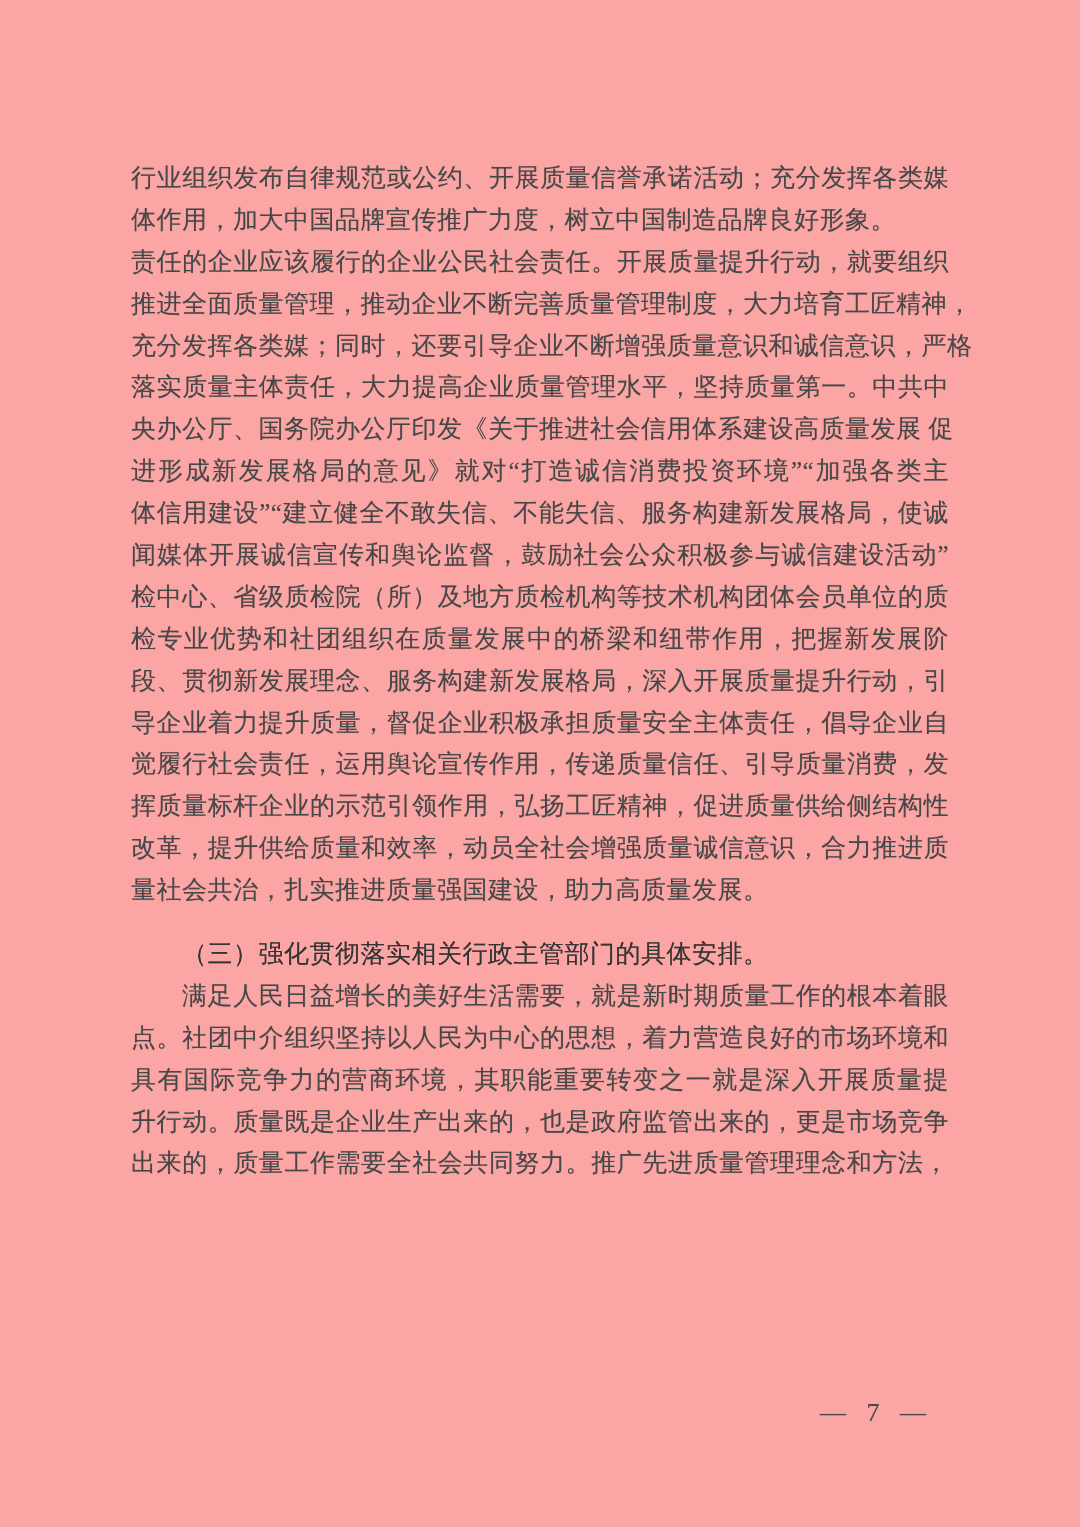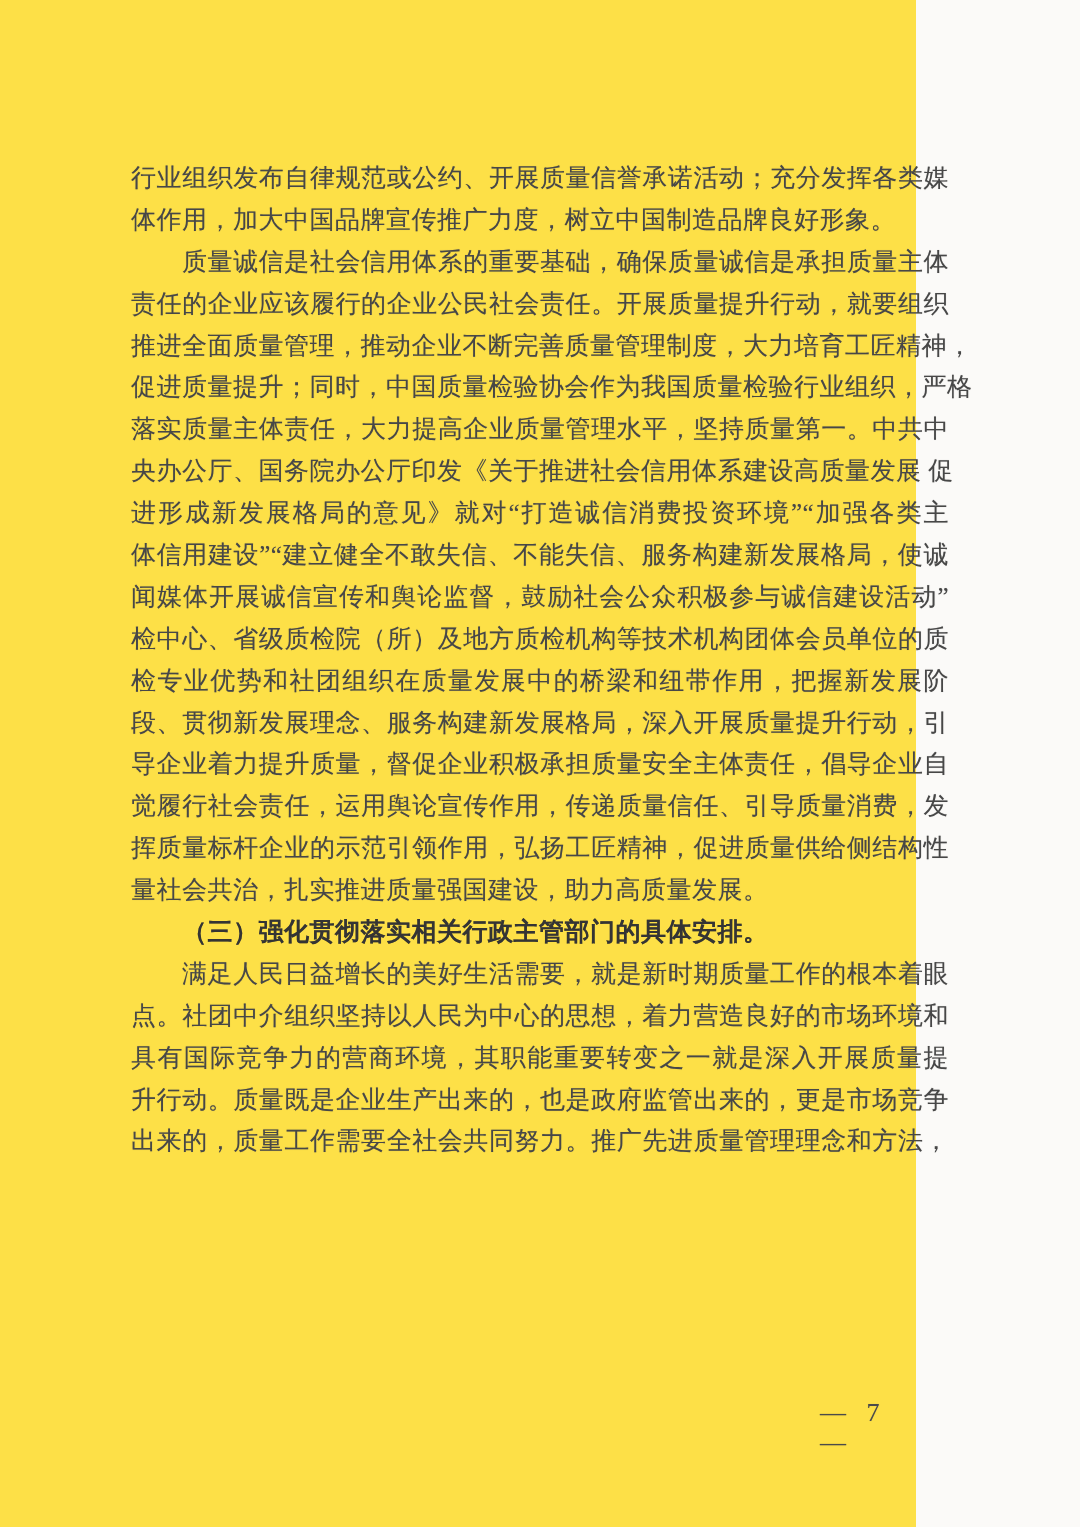--- a/index.html
+++ b/index.html
@@ -6,23 +6,23 @@
     margin: 0;
     padding: 0;
     width: 1080px;
     height: 1527px;
     background: #fbfaf8;
     font-family: "Liberation Serif", "DejaVu Serif", serif;
     overflow: hidden;
   }
   .page {
     position: relative;
-    width: 916px;
+    width: 1080px;
     height: 1527px;
-    background: #fde047;
+    background: #fca5a5;
   }
   .text-block {
     position: absolute;
     left: 131px;
     top: 157px;
     width: 818px;
     font-size: 25px;
     letter-spacing: 0.5px;
     color: #474747;
     text-shadow: 0 0 0.8px rgba(90,90,90,0.45);
@@ -34,57 +34,58 @@
     text-align: justify;
     text-align-last: justify;
   }
   .line.para-end {
     text-align-last: left;
   }
   .line.indent {
     text-indent: 51px;
   }
   .line.bold {
-    font-weight: bold;
+    font-weight: normal;
     color: #343434;
     text-shadow: 0 0 0.6px rgba(50,50,50,0.6);
+    margin-top: 22px;
   }
   .page-number {
     position: absolute;
     left: 820px;
     top: 1398px;
     font-size: 26px;
     letter-spacing: 3px;
     word-spacing: 8px;
     color: #4a4a4a;
     text-shadow: 0 0 0.8px rgba(90,90,90,0.45);
   }
 </style>
 </head>
 <body>
 
 <div class="page">
   <div class="text-block">
       <div class="line">行业组织发布自律规范或公约、开展质量信誉承诺活动；充分发挥各类媒</div>
       <div class="line para-end">体作用，加大中国品牌宣传推广力度，树立中国制造品牌良好形象。</div>
-      <div class="line indent">质量诚信是社会信用体系的重要基础，确保质量诚信是承担质量主体</div>
       <div class="line">责任的企业应该履行的企业公民社会责任。开展质量提升行动，就要组织</div>
       <div class="line">推进全面质量管理，推动企业不断完善质量管理制度，大力培育工匠精神，</div>
-      <div class="line">促进质量提升；同时，中国质量检验协会作为我国质量检验行业组织，严格</div>
+      <div class="line">充分发挥各类媒；同时，还要引导企业不断增强质量意识和诚信意识，严格</div>
       <div class="line">落实质量主体责任，大力提高企业质量管理水平，坚持质量第一。中共中</div>
       <div class="line">央办公厅、国务院办公厅印发《关于推进社会信用体系建设高质量发展 促</div>
       <div class="line">进形成新发展格局的意见》就对“打造诚信消费投资环境”“加强各类主</div>
       <div class="line">体信用建设”“建立健全不敢失信、不能失信、服务构建新发展格局，使诚</div>
       <div class="line">闻媒体开展诚信宣传和舆论监督，鼓励社会公众积极参与诚信建设活动”</div>
       <div class="line">检中心、省级质检院（所）及地方质检机构等技术机构团体会员单位的质</div>
       <div class="line">检专业优势和社团组织在质量发展中的桥梁和纽带作用，把握新发展阶</div>
       <div class="line">段、贯彻新发展理念、服务构建新发展格局，深入开展质量提升行动，引</div>
       <div class="line">导企业着力提升质量，督促企业积极承担质量安全主体责任，倡导企业自</div>
       <div class="line">觉履行社会责任，运用舆论宣传作用，传递质量信任、引导质量消费，发</div>
       <div class="line">挥质量标杆企业的示范引领作用，弘扬工匠精神，促进质量供给侧结构性</div>
+      <div class="line">改革，提升供给质量和效率，动员全社会增强质量诚信意识，合力推进质</div>
       <div class="line para-end">量社会共治，扎实推进质量强国建设，助力高质量发展。</div>
       <div class="line indent bold para-end">（三）强化贯彻落实相关行政主管部门的具体安排。</div>
       <div class="line indent">满足人民日益增长的美好生活需要，就是新时期质量工作的根本着眼</div>
       <div class="line">点。社团中介组织坚持以人民为中心的思想，着力营造良好的市场环境和</div>
       <div class="line">具有国际竞争力的营商环境，其职能重要转变之一就是深入开展质量提</div>
       <div class="line">升行动。质量既是企业生产出来的，也是政府监管出来的，更是市场竞争</div>
       <div class="line">出来的，质量工作需要全社会共同努力。推广先进质量管理理念和方法，</div>
     </div>
   <div class="page-number">— 7 —</div>
 </div>

